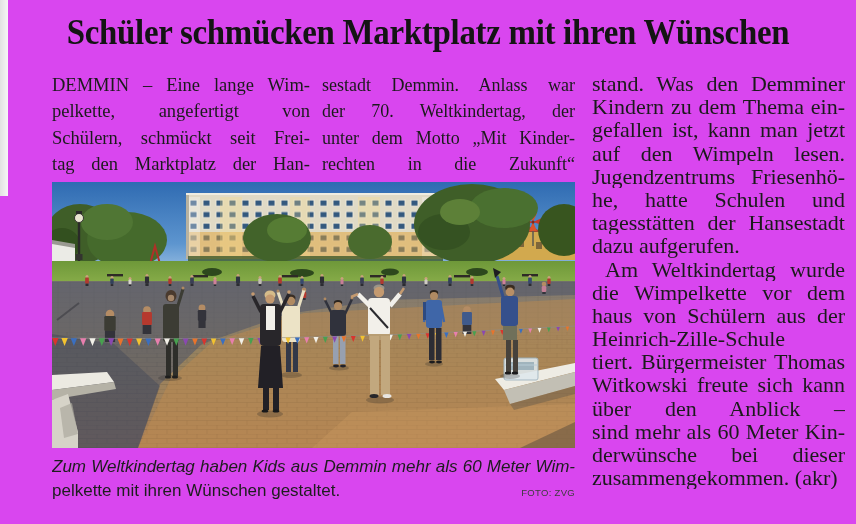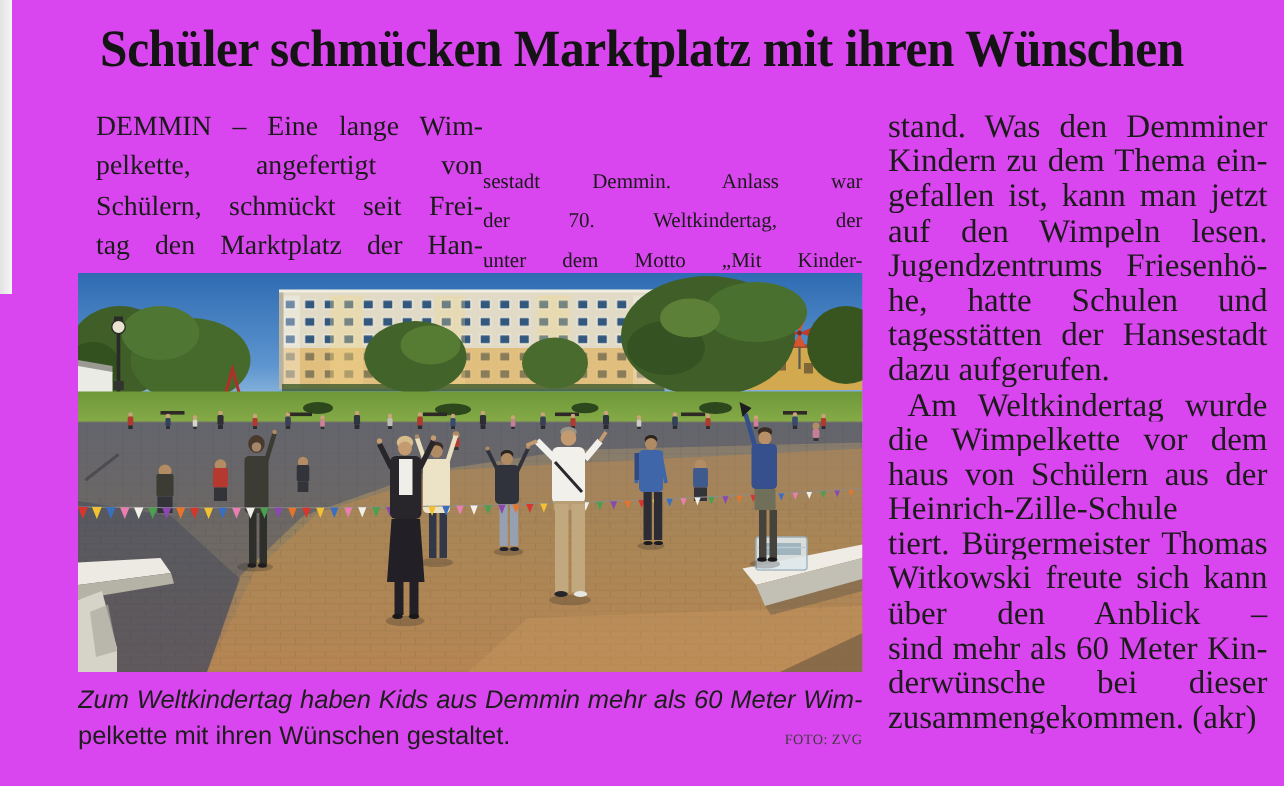--- a/index.html
+++ b/index.html
@@ -4,37 +4,37 @@
 <style>
   html,body { margin:0; padding:0; background:#ffffff; }
   .page { position:relative; width:856px; height:524px; background:#d946ef;
           font-family:"Liberation Serif", serif; color:#1b1b1b; overflow:hidden; }
   .edge { position:absolute; left:0; top:0; width:8px; height:196px;
           background:linear-gradient(to right,#e2e2e2,#f6f6f6); }
   .headline { position:absolute; top:13px; left:0; width:100%; margin:0;
               text-align:center; font-size:35px; font-weight:bold;
               letter-spacing:-0.3px; transform:scaleX(0.94); color:#141414; }
   .col { position:absolute; top:72px; }
-  .col1 { left:52px;  width:258px; font-size:18.5px; line-height:26.4px;margin-left:12px; }
-  .col2 { left:322px; width:253px; font-size:14px; line-height:26.4px;margin-top:37px; }
+  .col1 { left:52px;  width:258px; font-size:18.5px; line-height:26.4px; }
+  .col2 { left:322px; width:253px; font-size:18px; line-height:26.4px; }
   .col3 { left:592px; width:253px; font-size:22px;   line-height:23.2px; }
   .col .line { text-align:justify; text-align-last:justify; overflow:hidden; }
   .col1 .line, .col2 .line { height:26.4px; }
   .col3 .line { height:23.2px; }
   .col .line.end { text-align-last:left; }
   .col .line.indent { text-indent:13px; }
   .photo { position:absolute; left:52px; top:182px; width:523px; height:266px; margin:0; }
   .photo svg { display:block; }
   .caption { position:absolute; left:52px; top:455px; width:523px;
              font-family:"Liberation Sans", sans-serif; font-size:17px;
              line-height:24px; color:#1d1d1d; }
   .cap1 { text-align:justify; text-align-last:justify; height:24px; overflow:hidden;font-style:italic; }
   .cap2row { display:flex; justify-content:space-between; align-items:baseline; }
   .credit { font-size:9.5px; color:#3c3c3c; letter-spacing:0.3px;
-            font-family:Liberation Serif, serif; }
+            font-family:Liberation Sans, sans-serif; }
 </style>
 </head>
 <body>
 
 <div class="page">
   <div class="edge"></div>
 
   <h1 class="headline">Schüler schmücken Marktplatz mit ihren Wünschen</h1>
 
   <div class="col col1">

